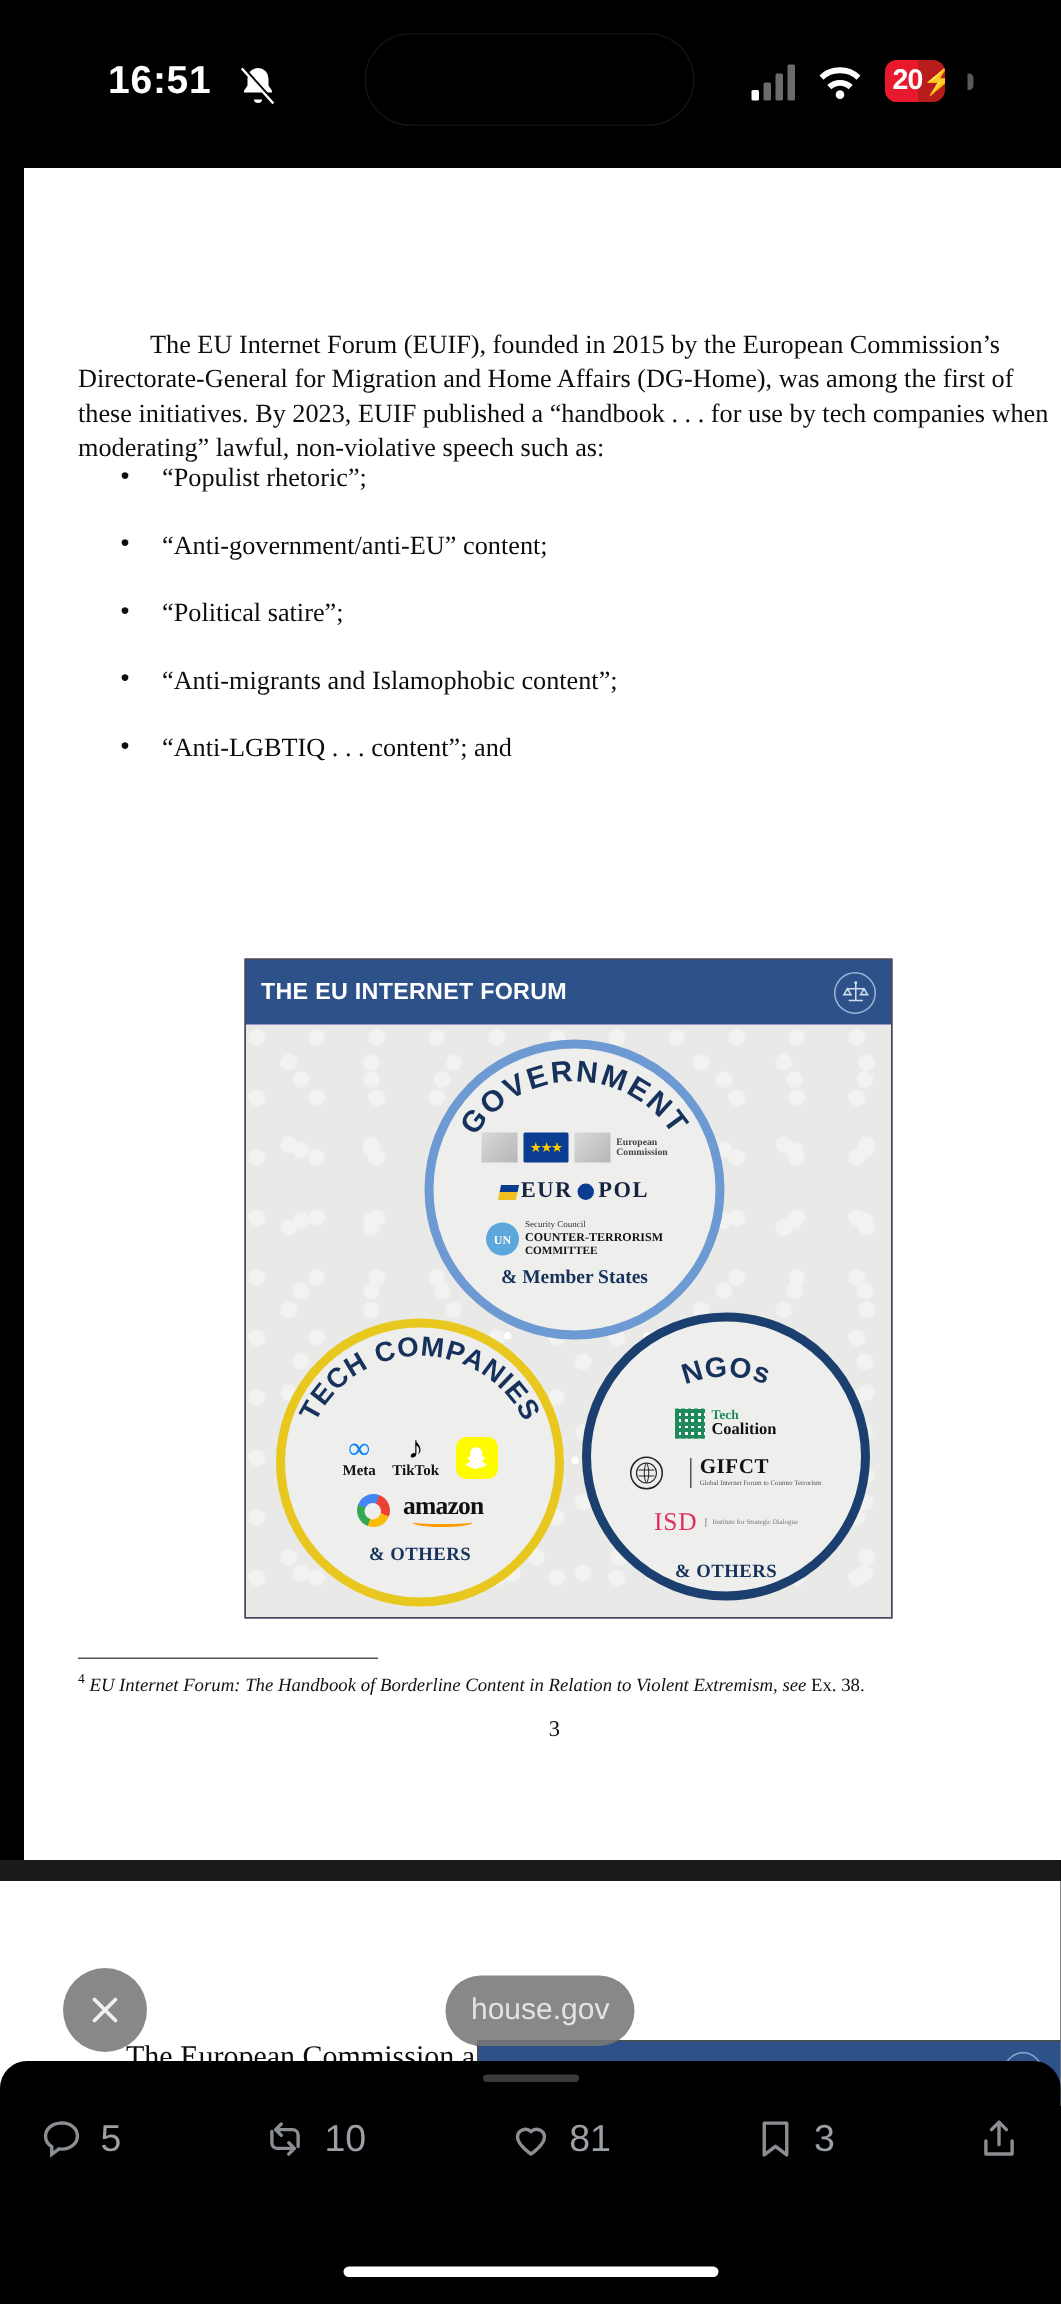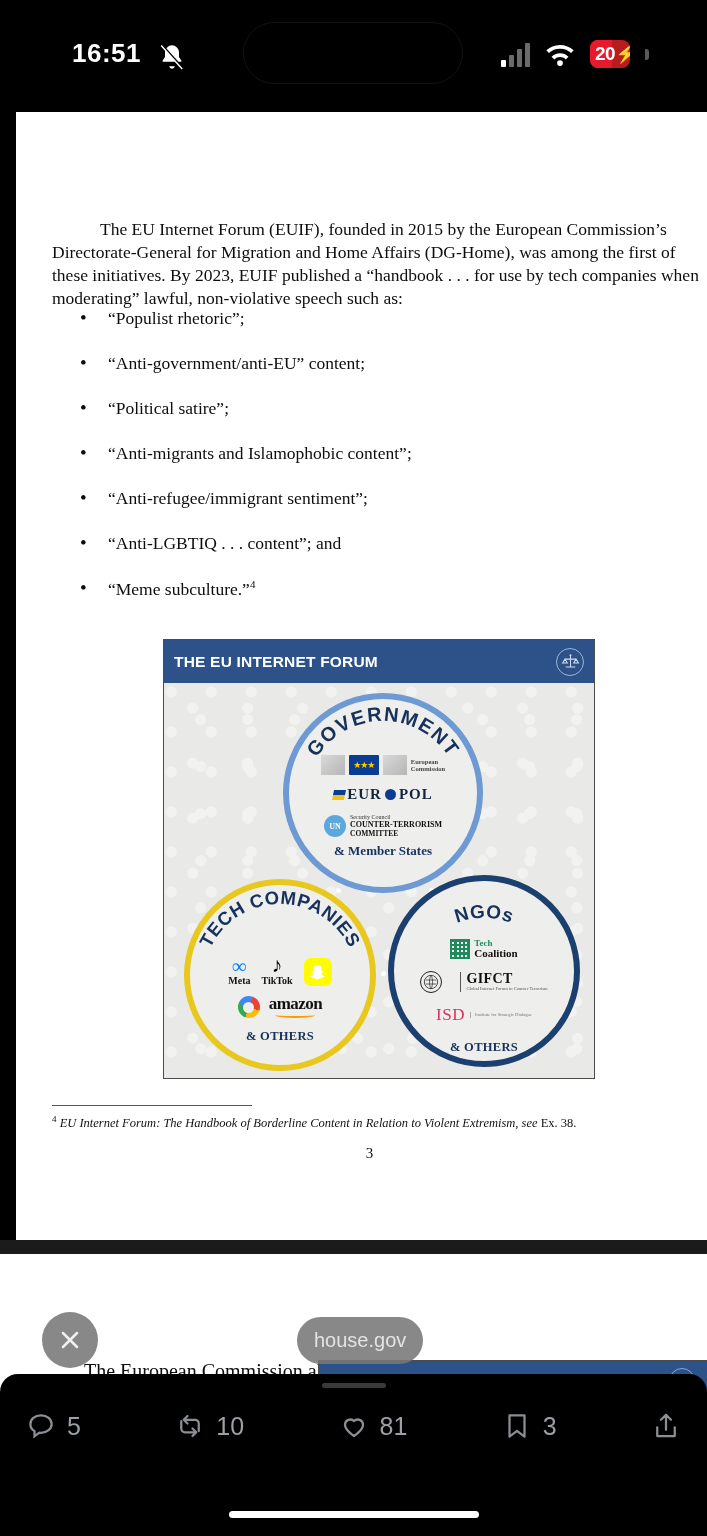--- a/index.html
+++ b/index.html
@@ -307,23 +307,21 @@
 <div class="page">
   <div class="doc-body">
 
     <p class="para"><span class="indent"></span><span>The EU Internet Forum (EUIF), founded in 2015 by the European Commission’s Directorate-General for Migration and Home Affairs (DG-Home), was among the first of these initiatives. By 2023, EUIF published a “handbook . . . for use by tech companies when moderating” lawful, non-violative speech such as:</span></p>
 
     <ul class="bullets">
       <li>“Populist rhetoric”;</li>
       <li>“Anti-government/anti-EU” content;</li>
       <li>“Political satire”;</li>
       <li>“Anti-migrants and Islamophobic content”;</li>
-      <li>“Anti-refugee/immigrant sentiment”;</li>
       <li>“Anti-LGBTIQ . . . content”; and</li>
-      <li><span>“Meme subculture.”</span><sup class="fn">4</sup></li>
     </ul>
 
     <div class="figure">
       <div class="fig-header">
         <span class="fig-title">THE EU INTERNET FORUM</span>
         <span class="fig-badge">
           <svg viewBox="0 0 24 24" width="19" height="19">
             <path stroke="#cfdcee" stroke-width="1.3" fill="none" d="M12 4v15M6 19h12M5 9h14M5 9l-3 5h6zM19 9l-3 5h6z"></path>
             <circle cx="12" cy="4" r="1.3" fill="#cfdcee"></circle>
           </svg>

